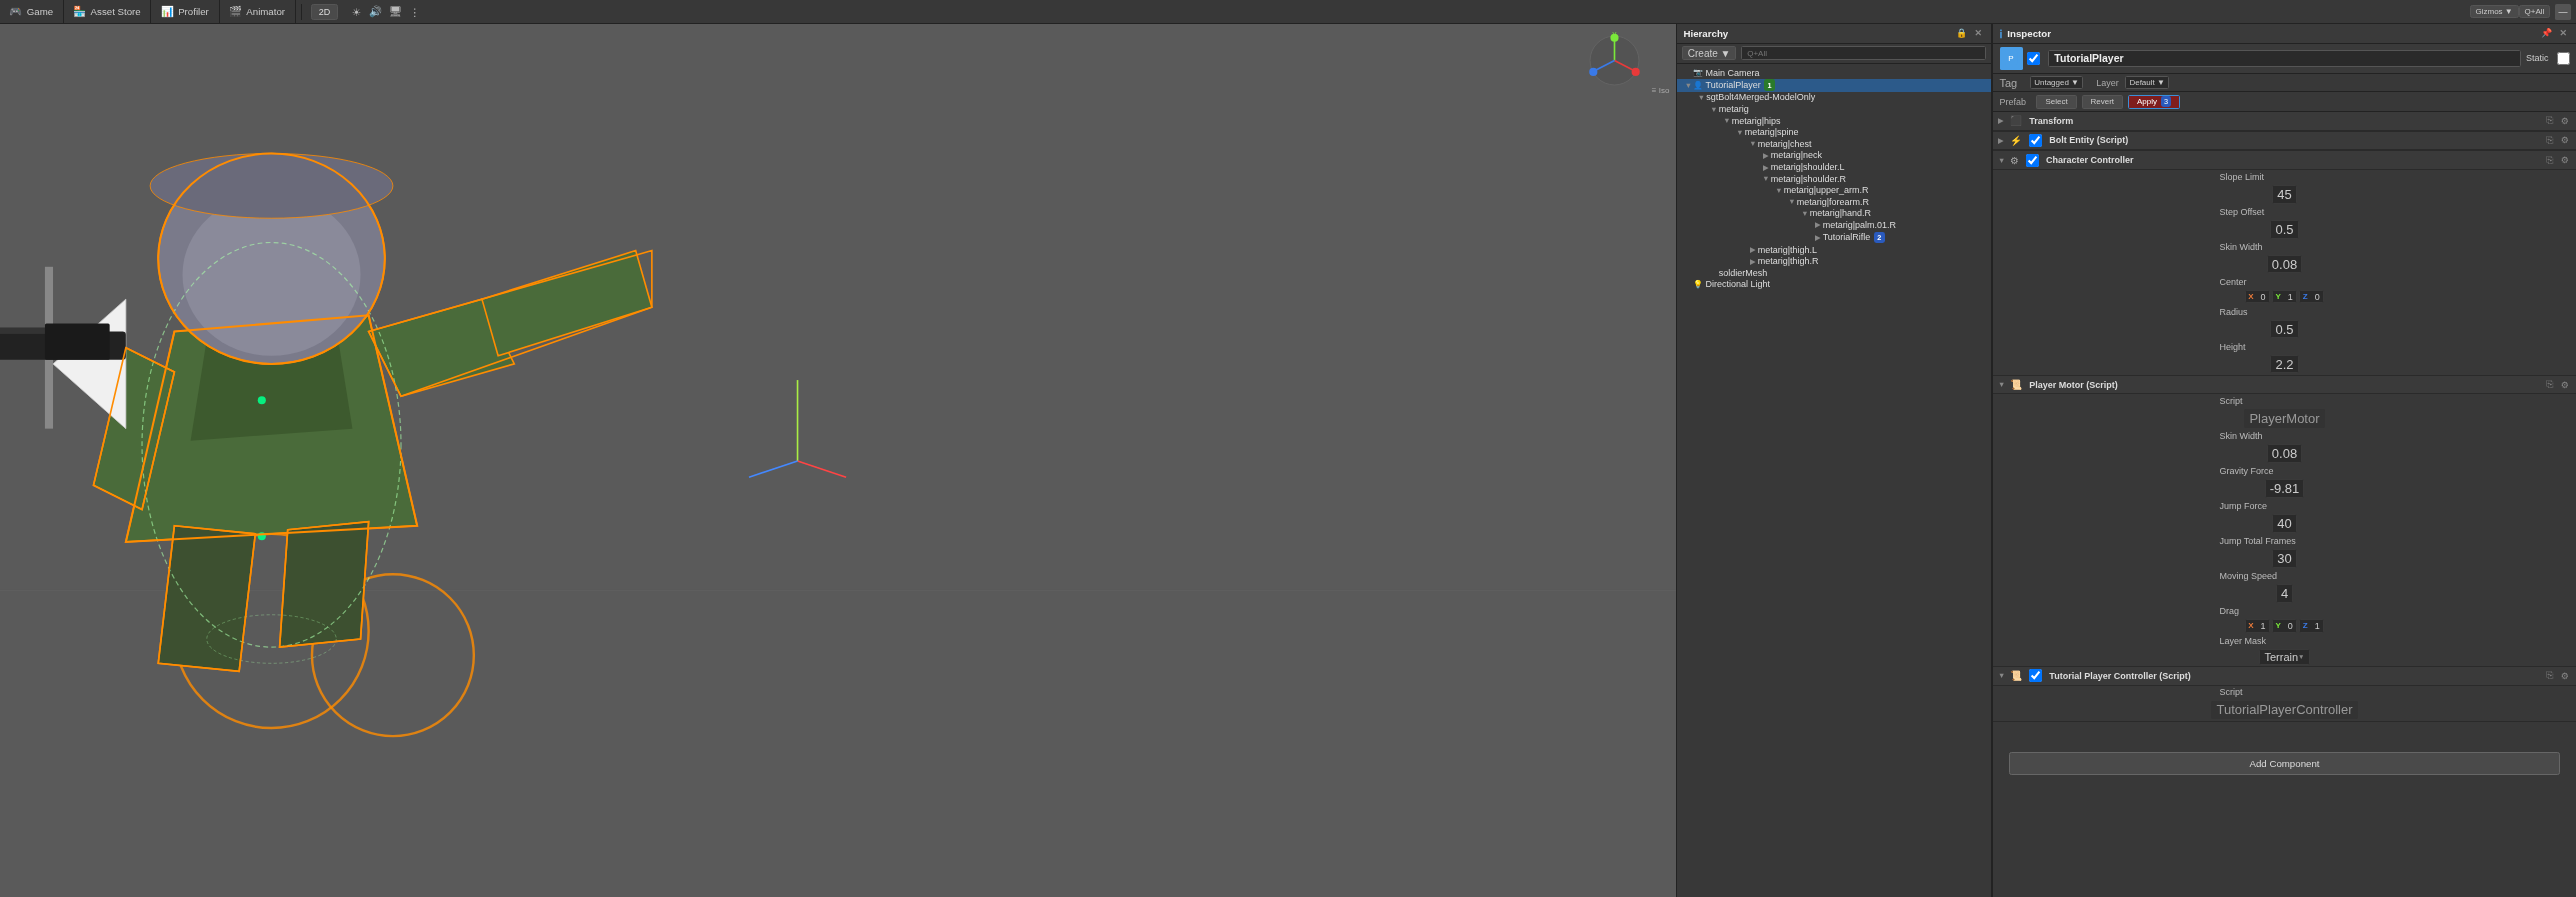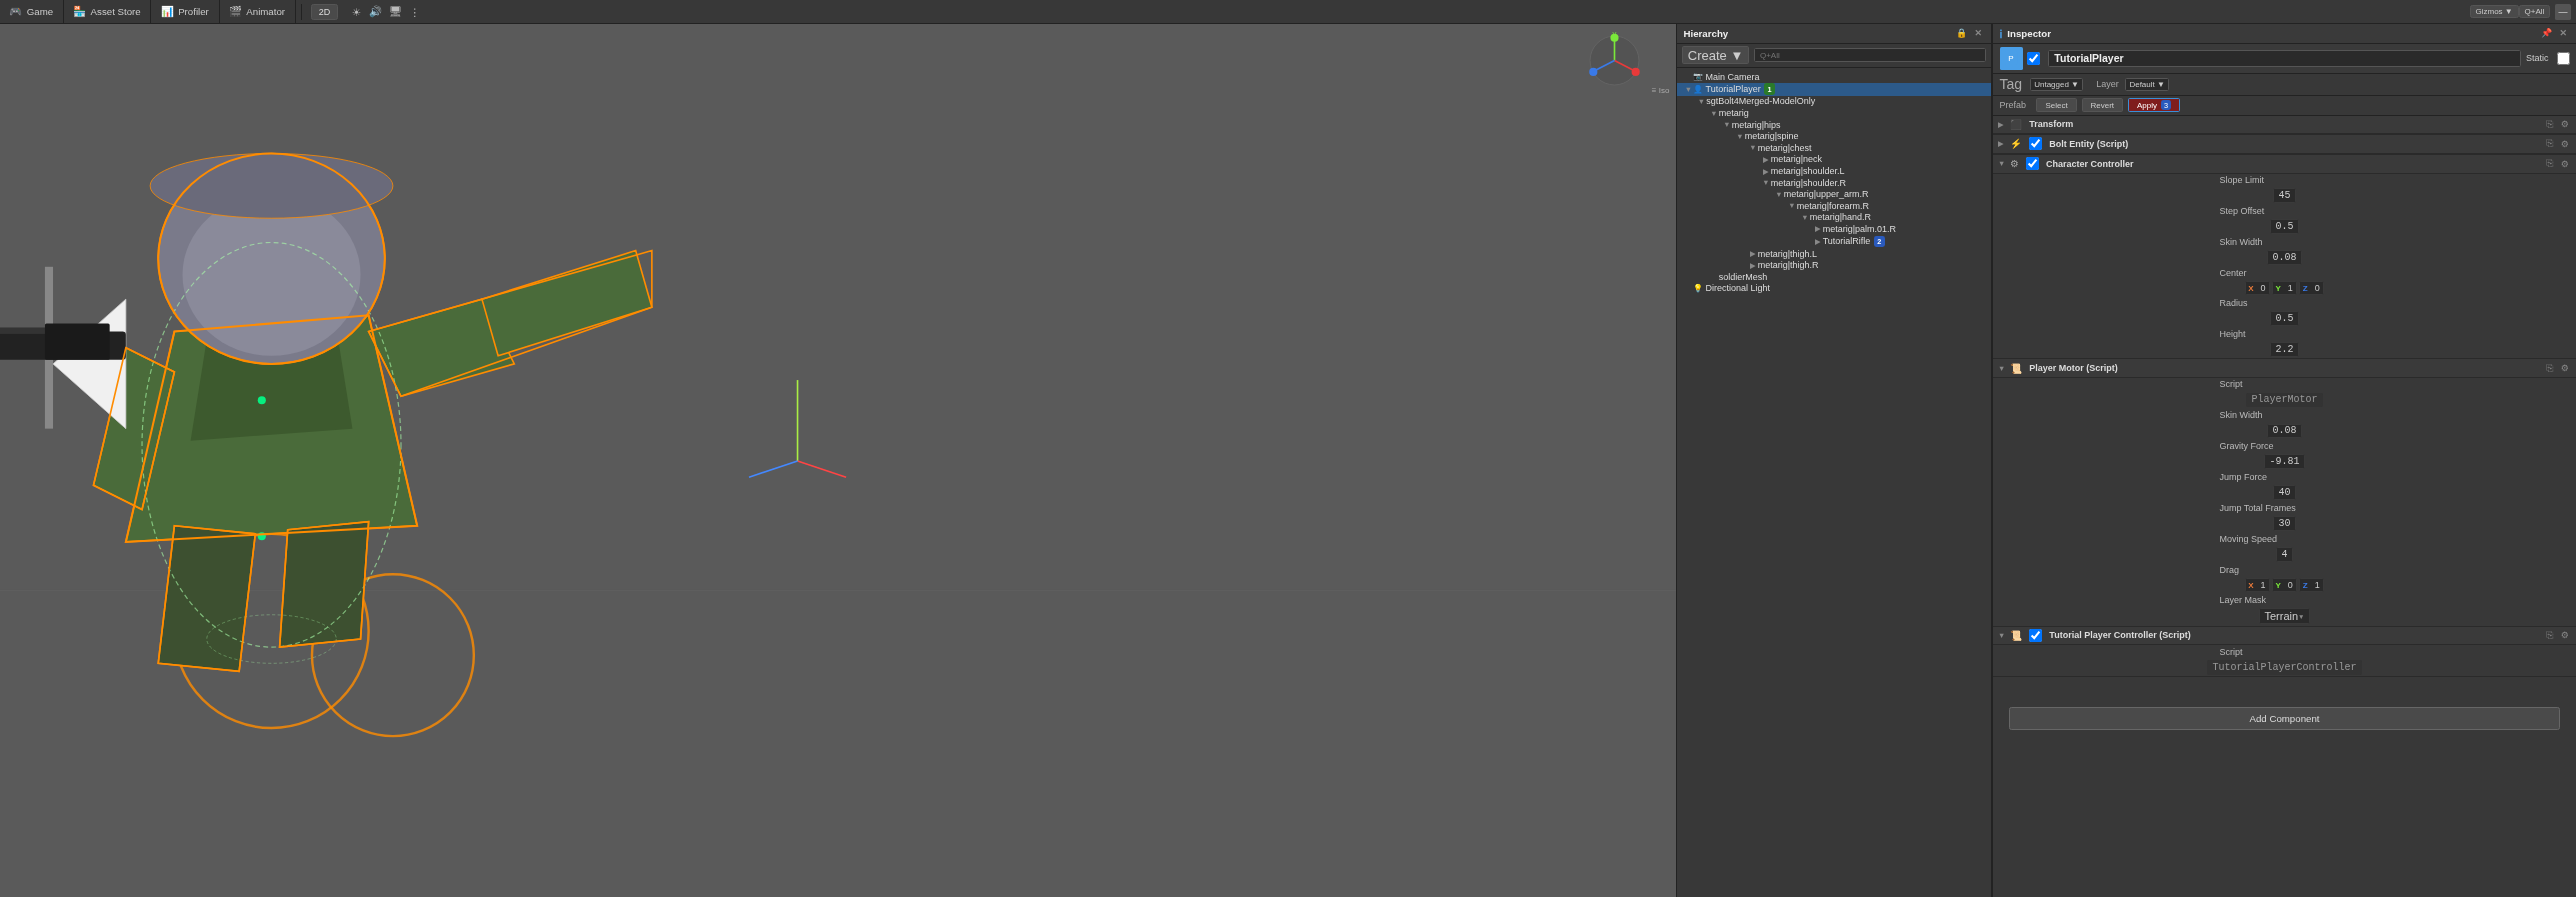--- a/index.html
+++ b/index.html
@@ -127,21 +127,21 @@
       font-size: 9.7px;
       font-weight: bold;
       color: #eee;
     }
     .hierarchy-toolbar {
       display: flex; align-items: center; padding: 2.4px 4.9px; gap: 4.9px;
       border-bottom: 0.8px solid #222; background: #383838;
     }
     .hierarchy-create-btn {
       background: #4a4a4a; border: 0.8px solid #555; border-radius: 1.6px;
-      padding: 0.8px 4.9px; font-size: 13px; color: #ccc; cursor: pointer;
+      padding: 0.8px 4.9px; font-size: 10px; color: #ccc; cursor: pointer;
       display: flex; align-items: center; gap: 1.6px;
     }
     .hierarchy-search {
       flex: 1; background: #2a2a2a; border: 0.8px solid #555; border-radius: 1.6px;
       padding: 0.8px 4.9px; color: #ccc; font-size: 8px; height: 14.6px;
     }
     .hierarchy-tree {
       flex: 1; overflow-y: auto; padding: 3.2px 0;
     }
     .tree-item {
@@ -189,21 +189,21 @@
     }
     .obj-checkbox { margin-right: 3.2px; }
     .obj-static { font-size: 9px; color: #ccc; }
     .obj-static-check { margin-left: 3.2px; }
 
     
     .tag-layer-row {
       display: flex; align-items: center; padding: 2.4px 6.5px; gap: 6.5px;
       border-bottom: 0.8px solid #222; background: #383838;
     }
-    .tag-label { color: #aaa; font-size: 14px; width: 24px; }
+    .tag-label { color: #aaa; font-size: 11px; width: 24px; }
     .tag-select {
       background: #2a2a2a; border: 0.8px solid #555; border-radius: 1.6px;
       color: #ccc; font-size: 8px; padding: 0.8px 3.2px; cursor: pointer;
     }
     .layer-label { color: #aaa; font-size: 9px; margin-left: 6.5px; }
 
     
     .prefab-row {
       display: flex; align-items: center; padding: 2.4px 6.5px; gap: 4.9px;
       border-bottom: 0.8px solid #222; background: #383838;
@@ -241,22 +241,22 @@
     }
 
     .property-row {
       display: flex; align-items: center; padding: 1.6px 6.5px; gap: 3.2px;
       min-height: 16px;
       flex-direction: column;
     }
     .property-label { color: #bbb; font-size: 9px; width: 130px; flex-shrink: 0; }
     .property-value {
       flex: 1; background: #2a2a2a; border: 0.8px solid #3a3a3a; border-radius: 1.6px;
-      padding: 0.8px 4px; color: #ccc; font-size: 10px; min-height: 14.6px;
-      display: flex; align-items: center; font-family: Liberation Mono, monospace;
+      padding: 0.8px 4px; color: #ccc; font-size: 13px; min-height: 14.6px;
+      display: flex; align-items: center;
     }
     .property-value.read-only { background: #333; border-color: #333; color: #999; }
     .xyz-group { display: flex; gap: 2.4px; flex: 1; }
     .xyz-field {
       display: flex; align-items: center; flex: 1;
       background: #2a2a2a; border: 0.8px solid #3a3a3a; border-radius: 1.6px;
     }
     .xyz-label {
       padding: 0.8px 2.4px; font-size: 8px; font-weight: bold; color: #e87a3a;
       min-width: 11.4px;

